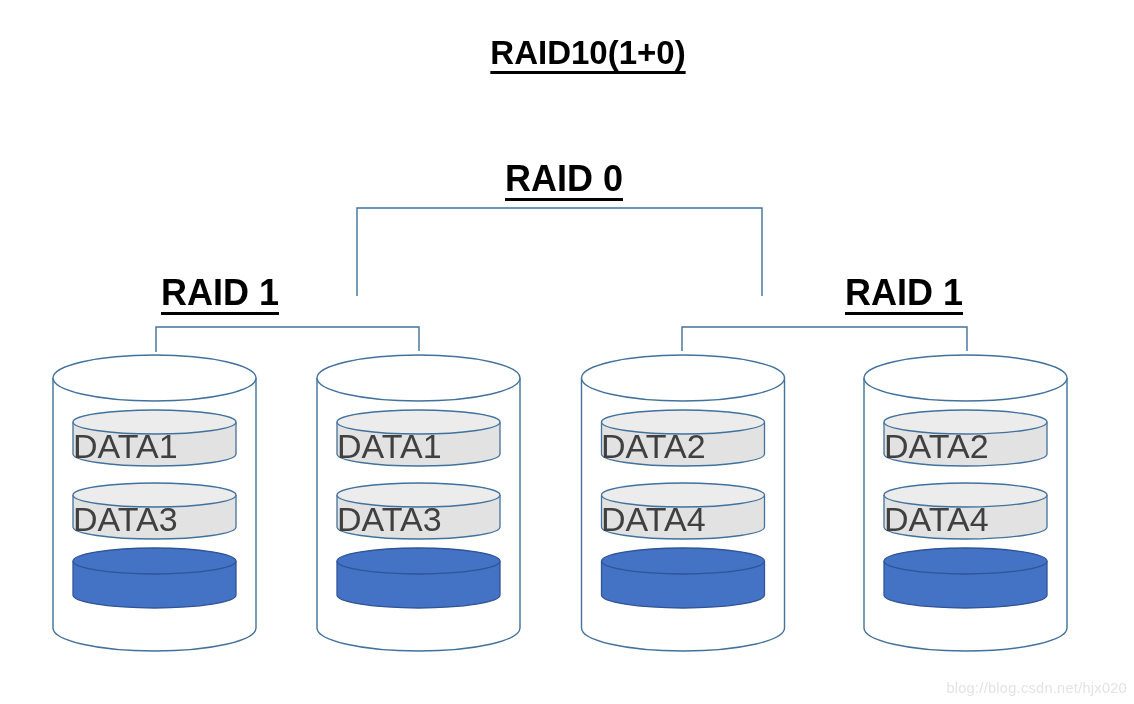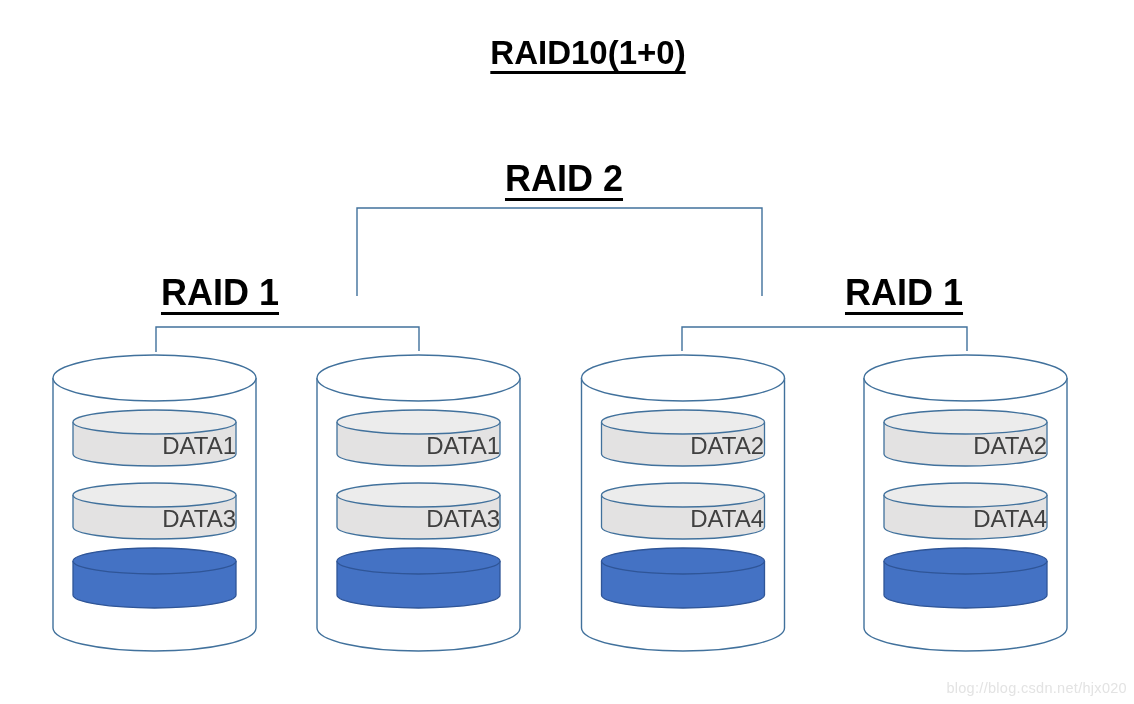--- a/index.html
+++ b/index.html
@@ -16,21 +16,21 @@
   .plat-blue{fill:#4472C4;stroke:#2F5597;stroke-width:1.3;}
   .plat-blue-top{fill:#4472C4;stroke:#2F5597;stroke-width:1.3;}
   .heading{
     position:absolute;font-weight:bold;color:#000000;text-align:center;
     text-decoration:underline;text-decoration-thickness:2.5px;text-underline-offset:7px;
     white-space:nowrap;
   }
   .title{font-size:33px;line-height:36px;}
   .raid-label{font-size:36px;line-height:40px;}
   .plabel{
-    position:absolute;width:163px;text-align:right;font-size:24px;line-height:28px;
+    position:absolute;width:163px;text-align:left;font-size:34px;line-height:28px;
     color:#404040;white-space:nowrap;
   }
   .watermark{
     position:absolute;left:900px;top:680px;width:227px;text-align:right;
     font-size:14.5px;color:#E3E3E3;letter-spacing:0.3px;
   }
 </style>
 </head>
 <body>
 
@@ -83,21 +83,21 @@
       <ellipse class="plat-gray-top" cx="154.5" cy="422" rx="81.5" ry="12"></ellipse>
       <path class="plat-gray" d="M73,495 L73,527 A81.5,12 0 0 0 236,527 L236,495"></path>
       <ellipse class="plat-gray-top" cx="154.5" cy="495" rx="81.5" ry="12"></ellipse>
       <path class="plat-blue" d="M73,561 L73,595 A81.5,13 0 0 0 236,595 L236,561"></path>
       <ellipse class="plat-blue-top" cx="154.5" cy="561" rx="81.5" ry="13"></ellipse>
     </g>
   </svg>
 
   <div class="heading title" style="left:415px;top:35px;width:346px;">RAID10(1+0)</div>
 
-  <div class="heading raid-label" style="left:414px;top:159px;width:300px;">RAID 2</div>
+  <div class="heading raid-label" style="left:414px;top:159px;width:300px;">RAID 0</div>
 
   <div class="heading raid-label" style="left:70px;top:273px;width:300px;">RAID 1</div>
 
   <div class="heading raid-label" style="left:754px;top:273px;width:300px;">RAID 1</div>
 
   <div class="plabel" style="left:73px;top:432px;">DATA1</div>
   <div class="plabel" style="left:73px;top:505px;">DATA3</div>
 
   <div class="plabel" style="left:337px;top:432px;">DATA1</div>
   <div class="plabel" style="left:337px;top:505px;">DATA3</div>

